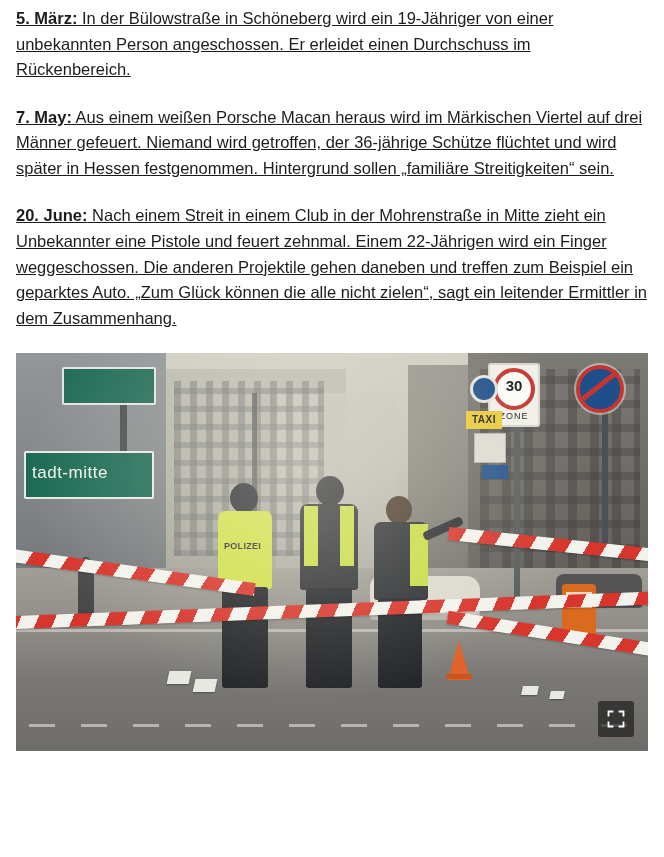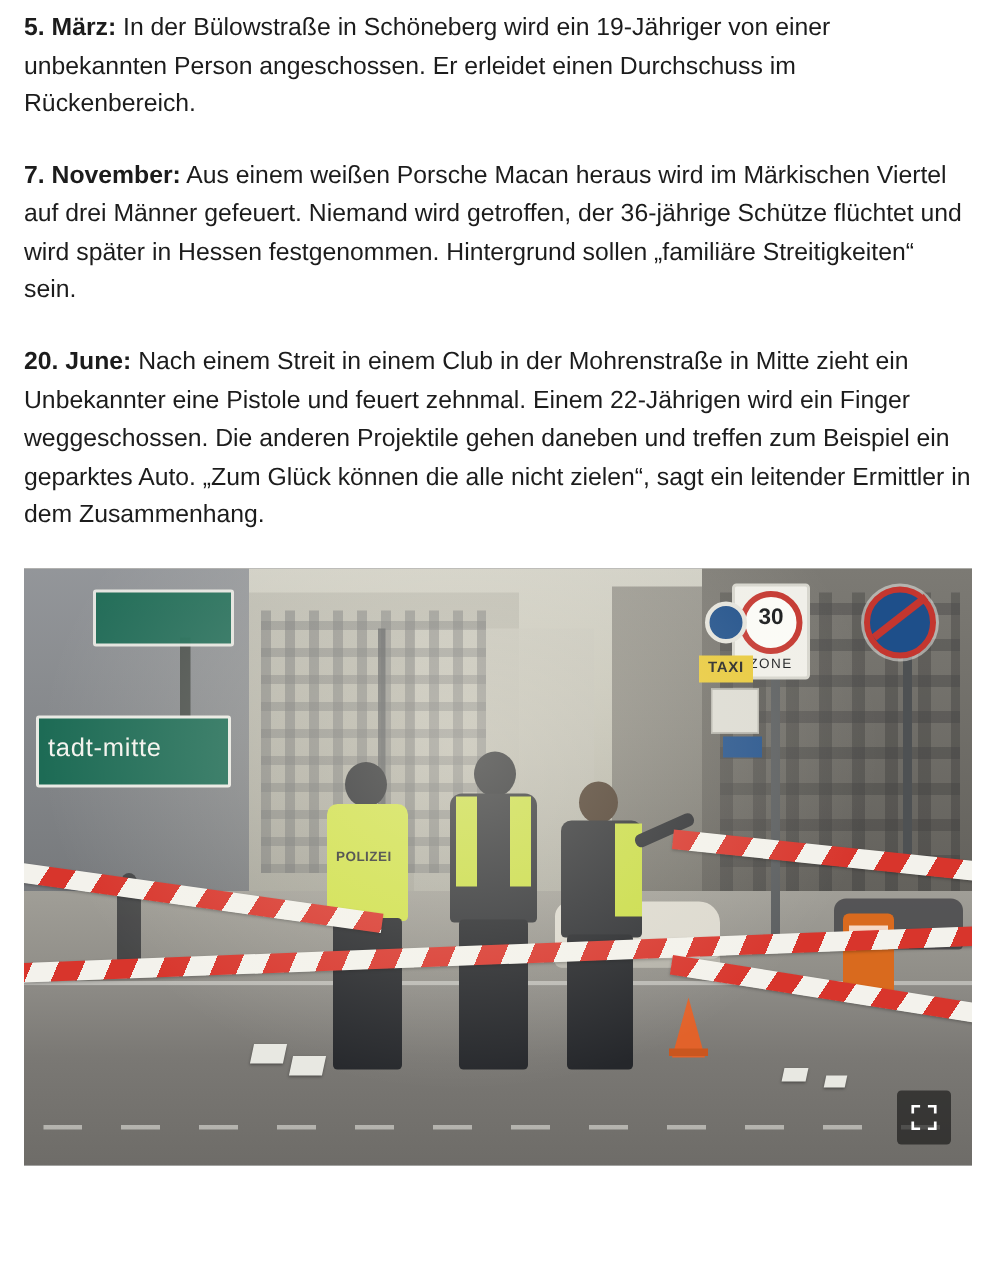--- a/index.html
+++ b/index.html
@@ -13,20 +13,21 @@
     font-family: "Liberation Sans", sans-serif;
     color: #1a1a1a;
     overflow: hidden;
   }
   .page {
     width: 664px;
     height: 857px;
     position: relative;
     box-sizing: border-box;
     padding: 0 16px;
+    text-decoration: underline;
   }
   .article-body {
     padding-top: 6px;
   }
   p.entry {
     font-size: 16.5px;
     line-height: 1.55;
     margin: 0 0 22px 0;
     color: #1c1c1c;
   }
@@ -392,21 +393,21 @@
 <div class="page">
 
   <div class="article-body">
 
     <p class="entry">
       <span class="date">5. März:</span><span> In der Bülowstraße in Schöneberg wird ein 19-Jähriger von einer unbekannten Person angeschossen. Er erleidet einen Durchschuss im Rückenbereich.</span>
     </p>
 
 
     <p class="entry">
-      <span class="date">7. November:</span><span> Aus einem weißen Porsche Macan heraus wird im Märkischen Viertel auf drei Männer gefeuert. Niemand wird getroffen, der 36-jährige Schütze flüchtet und wird später in Hessen festgenommen. Hintergrund sollen „familiäre Streitigkeiten“ sein.</span>
+      <span class="date">7. May:</span><span> Aus einem weißen Porsche Macan heraus wird im Märkischen Viertel auf drei Männer gefeuert. Niemand wird getroffen, der 36-jährige Schütze flüchtet und wird später in Hessen festgenommen. Hintergrund sollen „familiäre Streitigkeiten“ sein.</span>
     </p>
 
     <p class="entry">
       <span class="date">20. June:</span><span> Nach einem Streit in einem Club in der Mohrenstraße in Mitte zieht ein Unbekannter eine Pistole und feuert zehnmal. Einem 22-Jährigen wird ein Finger weggeschossen. Die anderen Projektile gehen daneben und treffen zum Beispiel ein geparktes Auto. „Zum Glück können die alle nicht zielen“, sagt ein leitender Ermittler in dem Zusammenhang.</span>
     </p>
 
   </div>
 
   <figure class="figure">
 

